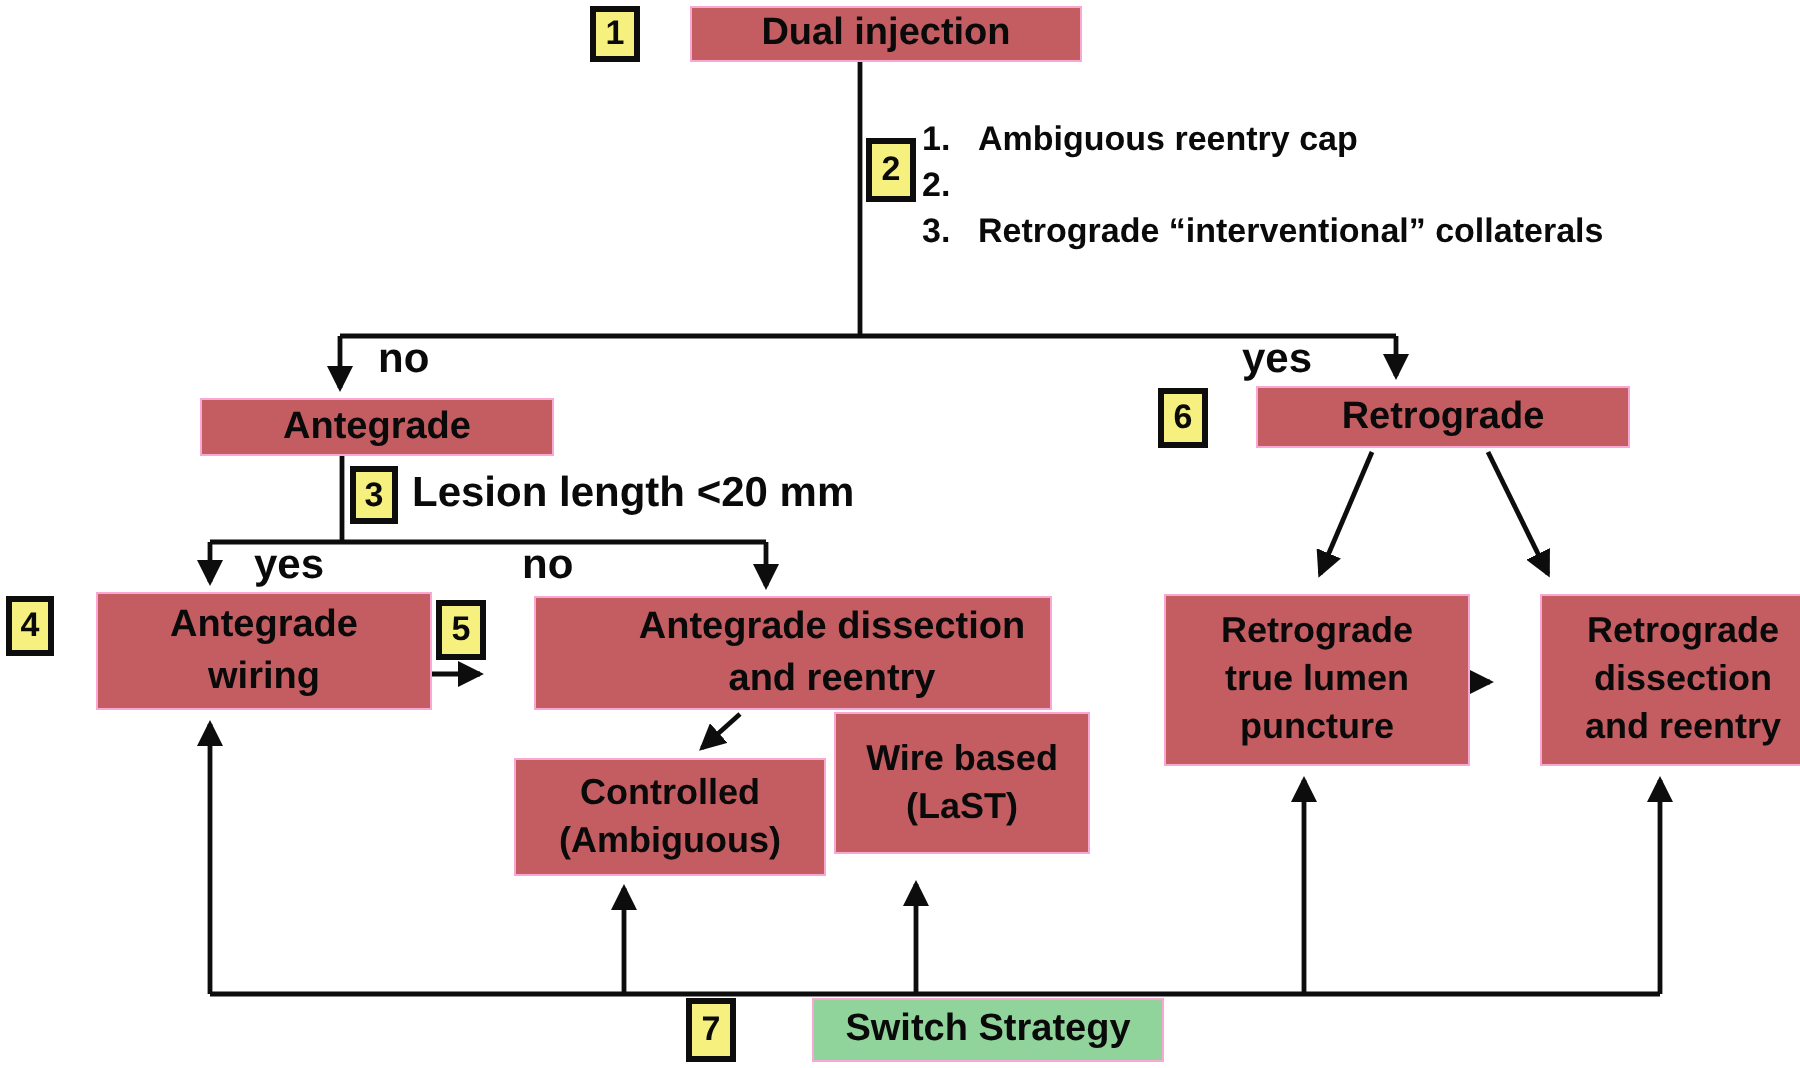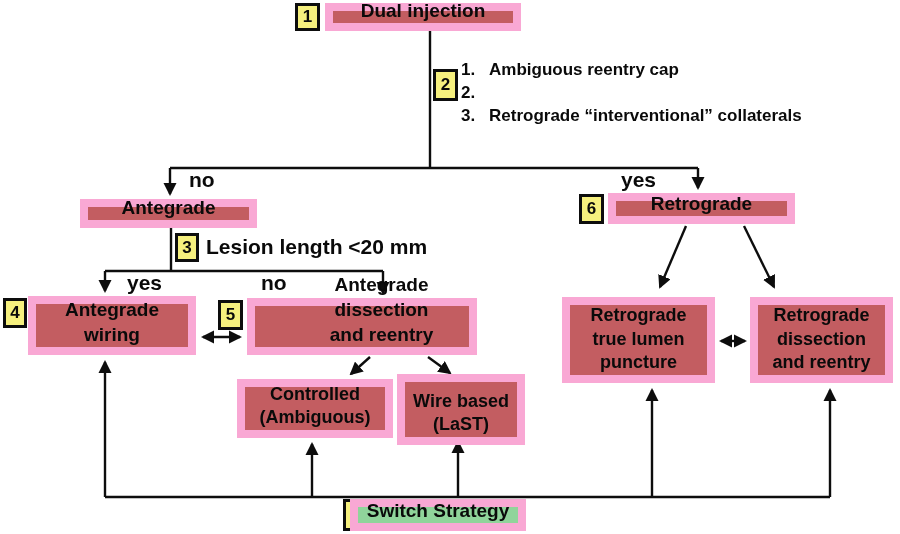--- a/index.html
+++ b/index.html
@@ -6,23 +6,23 @@
   body{
     width:900px;height:534px;position:relative;overflow:hidden;
     background:var(--bg,#fff);
     font-family:"Liberation Sans",sans-serif;
     font-weight:bold;color:#0a0a0a;
   }
   .wires{position:absolute;left:0;top:0;width:900px;height:534px;pointer-events:none;}
   .wires line{stroke:#0d0d0d;stroke-width:2.4;}
   .node{
     position:absolute;box-sizing:border-box;
-    display:flex;align-items:flex-end;justify-content:center;
-    background:var(--red,#c35d61);border:8px solid #f9a8d4;
-    text-align:center;line-height:1.32;
+    display:flex;align-items:center;justify-content:center;
+    background:var(--red,#c35d61);border:1px solid #f9a8d4;
+    text-align:center;line-height:1.32;margin-left:20px;
   }
   .node span{white-space:pre-line;}
   .green{background:var(--green,#90d49b);}
   .fs19{font-size:19px;}
   .fs18{font-size:18px;}
   .tag{
     position:absolute;box-sizing:border-box;
     display:flex;align-items:center;justify-content:center;
     background:var(--yellow,#f6f07e);border:3px solid #0d0d0d;
     font-size:17px;
@@ -98,46 +98,46 @@
 
 <div class="lbl" style="left:206px;top:238px;text-align:right;">Lesion length &lt;20 mm</div>
 <div class="lbl" style="left:127px;top:274px;">yes</div>
 <div class="lbl" style="left:261px;top:274px;">no</div>
 
 <div class="node fs19" style="left:28px;top:296px;width:168px;height:59px;">
   <span>Antegrade
 wiring</span>
 </div>
 
-<div class="node fs19" style="left:247px;top:298px;width:230px;height:57px;padding-left:39px;">
+<div class="node fs19" style="left:247px;top:298px;width:259px;height:57px;padding-left:39px;">
   <span>Antegrade dissection
 and reentry</span>
 </div>
 
 <div class="node fs18" style="left:237px;top:379px;width:156px;height:59px;">
   <span>Controlled
 (Ambiguous)</span>
 </div>
 
-<div class="node fs18" style="left:397px;top:374px;width:128px;height:71px;">
+<div class="node fs18" style="left:397px;top:356px;width:128px;height:71px;">
   <span>Wire based
 (LaST)</span>
 </div>
 
 <div class="node fs19" style="left:608px;top:193px;width:187px;height:31px;">
   <span>Retrograde</span>
 </div>
 
 <div class="node fs18" style="left:562px;top:297px;width:153px;height:86px;">
   <span>Retrograde
 true lumen
 puncture</span>
 </div>
 
 <div class="node fs18" style="left:750px;top:297px;width:143px;height:86px;">
   <span>Retrograde
 dissection
 and reentry</span>
 </div>
 
-<div class="node green fs19" style="left:350px;top:499px;width:176px;height:32px;">
+<div class="node green fs19" style="left:386px;top:499px;width:176px;height:32px;">
   <span>Switch Strategy</span>
 </div>
 
 </body></html>

